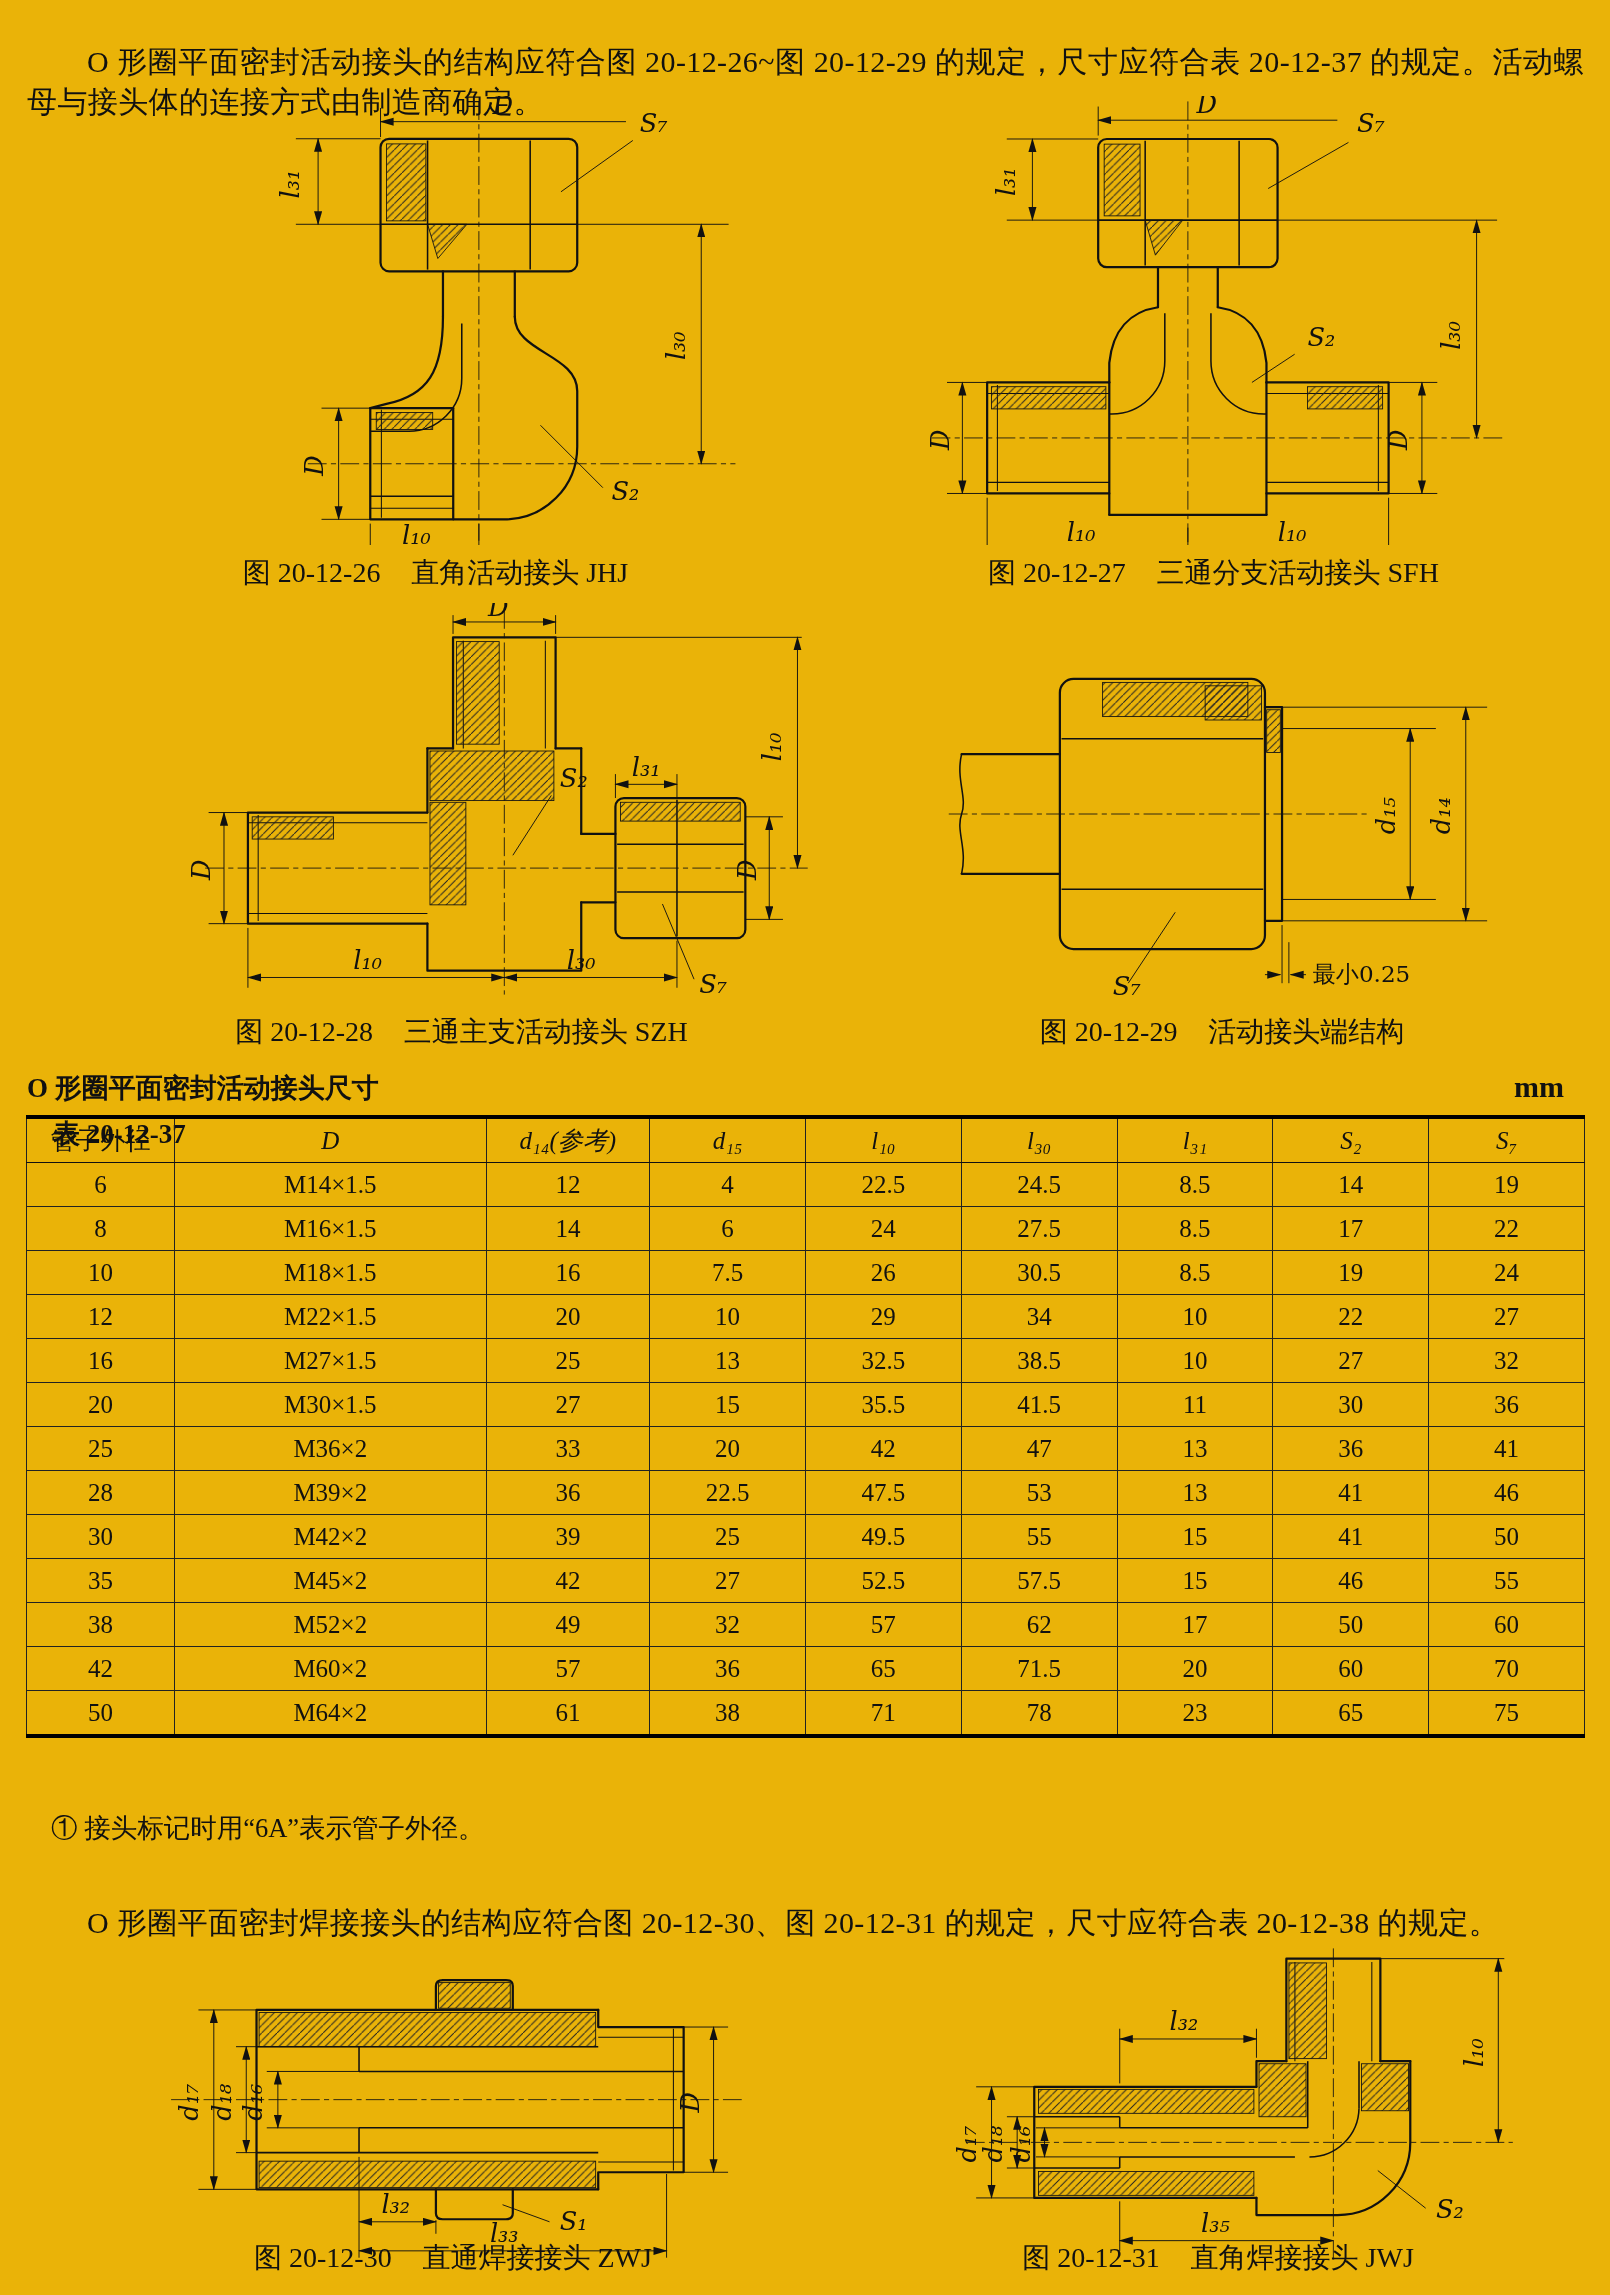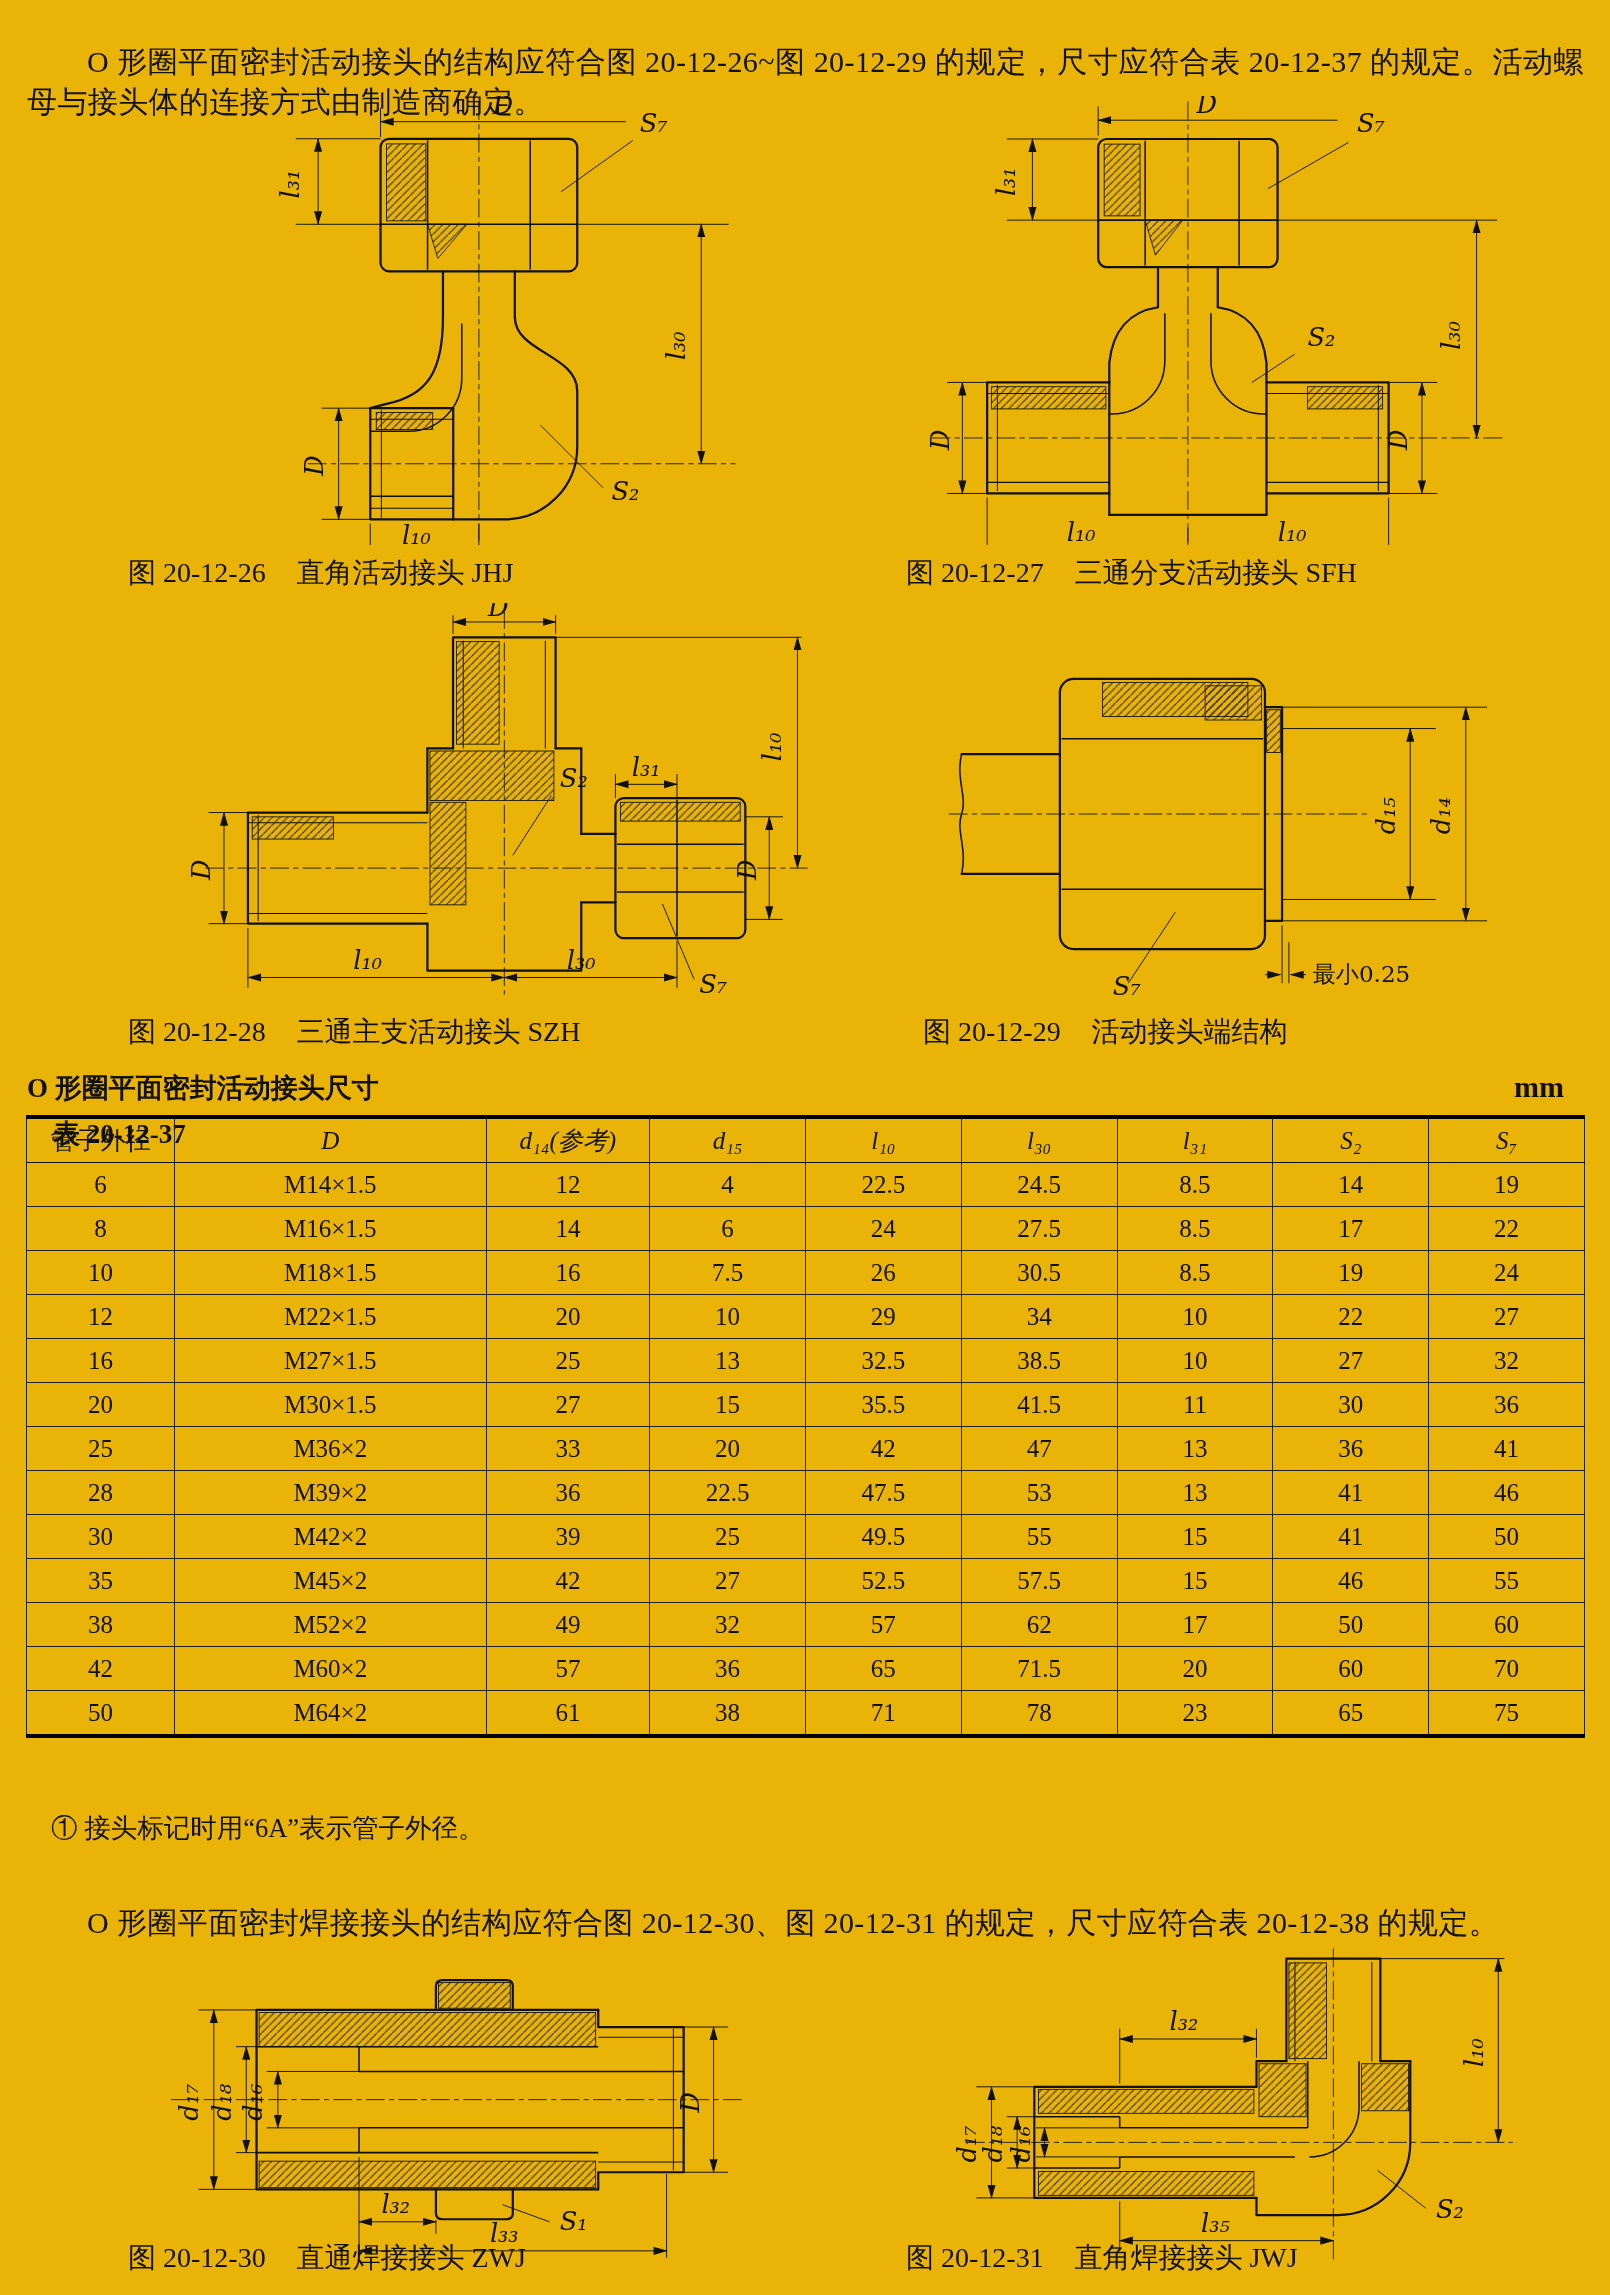--- a/index.html
+++ b/index.html
@@ -1,20 +1,20 @@
 <!DOCTYPE html>
 <html style="font-size:13.7px"><head>
 <meta charset="utf-8">
 <style>
   html,body{margin:0;padding:0;background:#e8e8e8;}
   #page{position:relative;width:1610px;height:2295px;background:#eab308;color:#111;
         font-family:"Liberation Serif","DejaVu Serif",serif;overflow:hidden;}
   .para{position:absolute;left:27px;right:26px;font-size:30px;line-height:1.34;
         text-align:justify;text-indent:2em;letter-spacing:0.4px;}
-  .caption{position:absolute;font-size:28px;text-align:left;white-space:nowrap;}
+  .caption{position:absolute;font-size:28px;text-align:center;white-space:nowrap;}
   .caption .sp{display:inline-block;width:1.1em;}
   .fig{position:absolute;}
   .tblhead{position:absolute;left:27px;right:26px;font-size:27px;}
   .tblhead .lab{position:absolute;left:26px;font-weight:bold;margin-top:46px;}
   .tblhead .ttl{position:absolute;left:0;right:0;text-align:left;font-weight:bold;}
   .tblhead .unit{position:absolute;right:20px;font-size:30px;font-weight:bold;}
   table.dim{position:absolute;left:26px;top:1115px;width:1559px;border-collapse:collapse;
             border-top:4.3px solid #000;border-bottom:4.3px solid #000;table-layout:fixed;}
   table.dim th,table.dim td{border:0.9px solid #222;border-top:1.7px solid #111;height:43px;
             text-align:center;font-size:25px;font-weight:normal;padding:0;}

